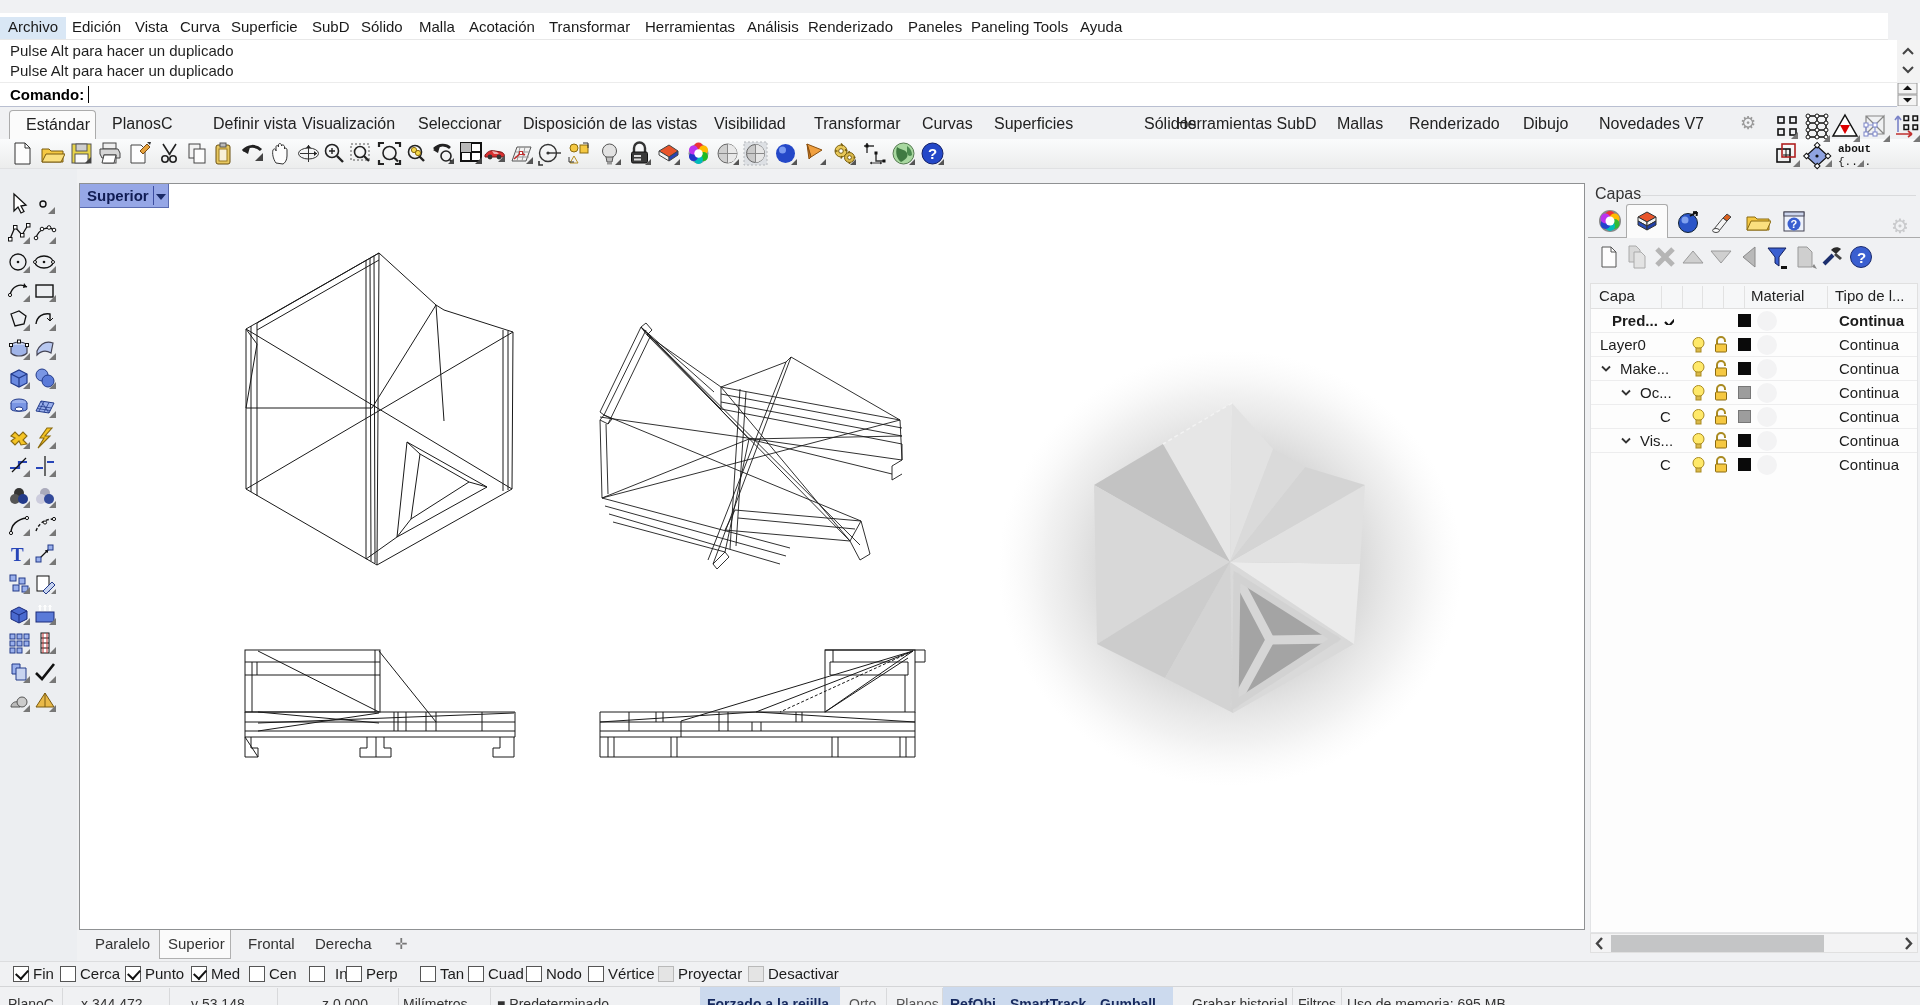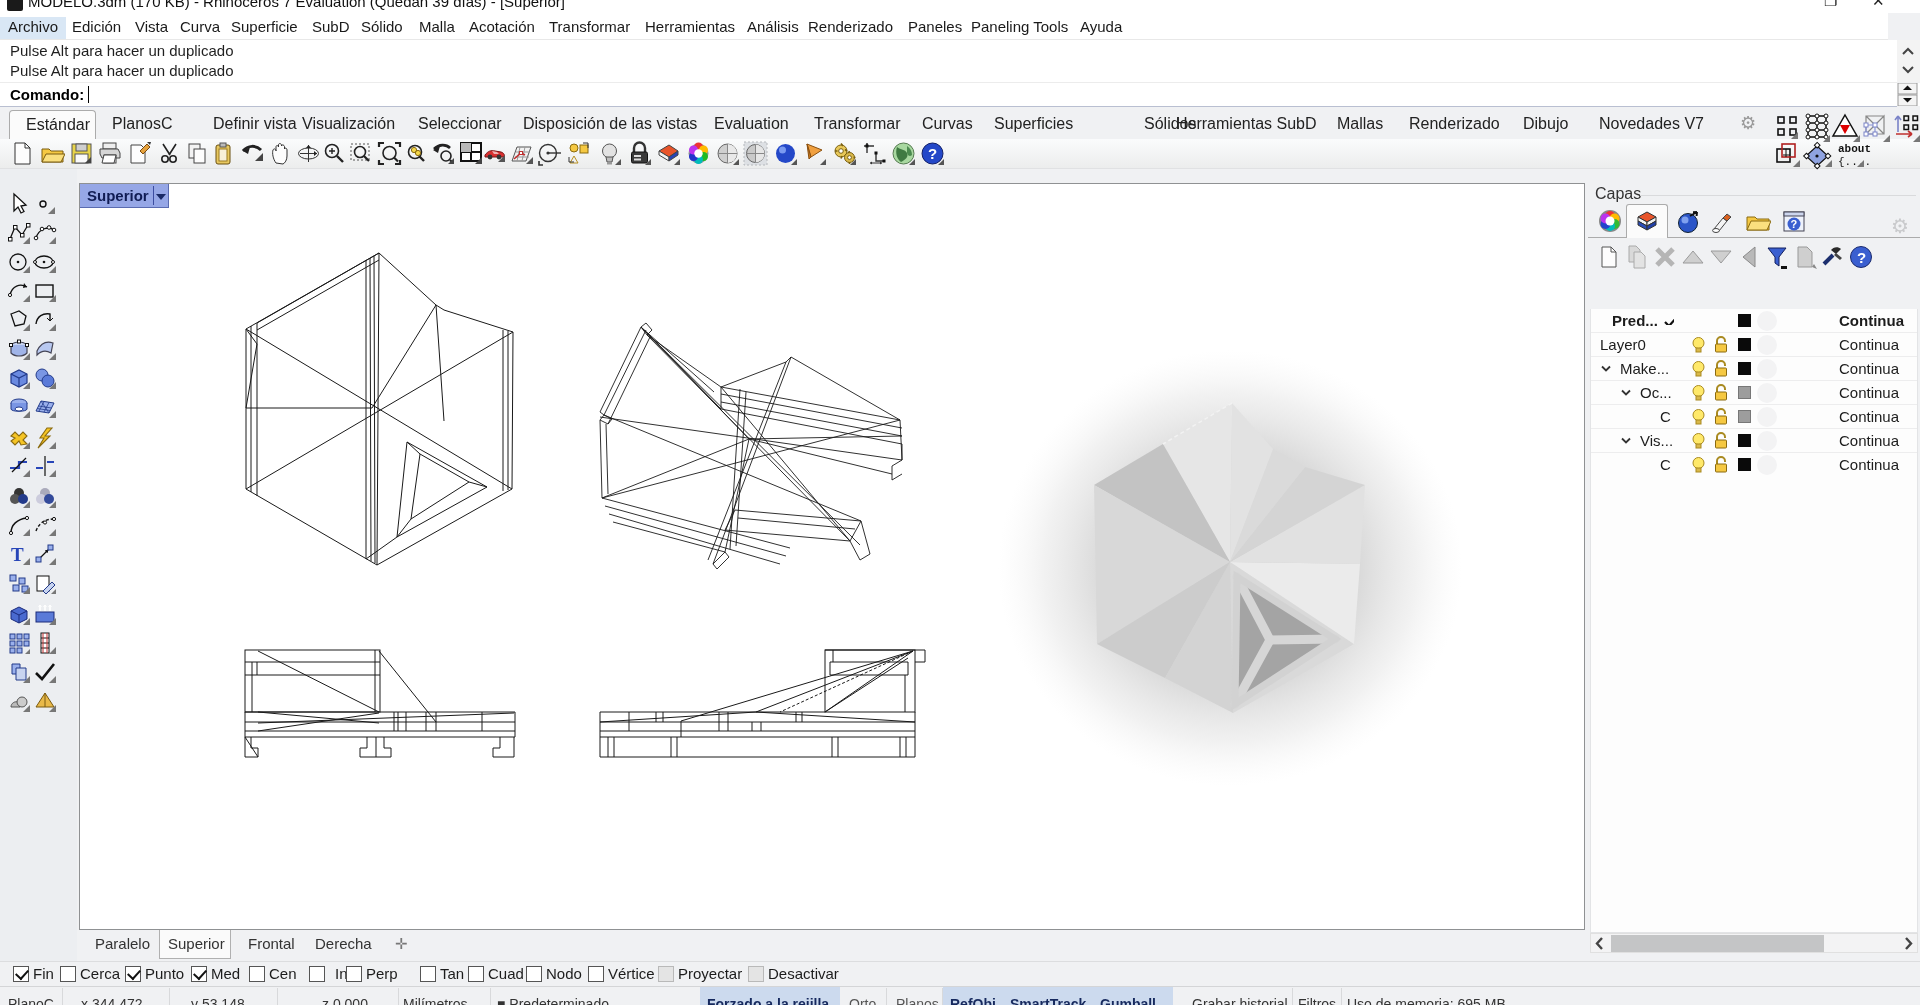--- a/index.html
+++ b/index.html
@@ -95,26 +95,20 @@
   #status { left:0; top:986px; width:1920px; height:19px; background:#f0f1f3;
     border-top:1px solid #d4d5d7; font-size:14px; color:#333; overflow:hidden; }
   .st { position:absolute; top:9px; white-space:nowrap; }
   .stsep { position:absolute; top:1px; width:1px; height:18px; background:#d8d9db; }
   .sthl { position:absolute; top:0px; height:19px; background:#ccdaee; }
 </style>
 </head>
 <body>
 <div id="root">
 
-  <div class="abs" id="titlebar">
-    <div class="abs" id="titleicon"></div>
-    <div class="abs" id="titletext">MODELO.3dm (170 KB) - Rhinoceros 7 Evaluation (Quedan 39 días) - [Superior]</div>
-    <div class="abs wbtn" style="left:1824px;">❐</div>
-    <div class="abs wbtn" style="left:1872px;">✕</div>
-  </div>
 
   <div class="abs" id="menubar">
     <div class="mi hl" style="left:0px; padding:0 8px;">Archivo</div>
     <div class="mi" style="left:72px;">Edición</div>
     <div class="mi" style="left:135px;">Vista</div>
     <div class="mi" style="left:180px;">Curva</div>
     <div class="mi" style="left:231px;">Superficie</div>
     <div class="mi" style="left:312px;">SubD</div>
     <div class="mi" style="left:361px;">Sólido</div>
     <div class="mi" style="left:419px;">Malla</div>
@@ -153,21 +147,21 @@
 
   <div class="abs" id="tabrow">
     <div id="tabactive">
         <span>Estándar</span>
       </div>
     <div class="tb" style="left:112px;">PlanosC</div>
     <div class="tb" style="left:193px;margin-left:20px;">Definir vista</div>
     <div class="tb" style="left:302px;">Visualización</div>
     <div class="tb" style="left:418px;">Seleccionar</div>
     <div class="tb" style="left:523px;">Disposición de las vistas</div>
-    <div class="tb" style="left:714px;">Evaluation</div>
+    <div class="tb" style="left:714px;">Visibilidad</div>
     <div class="tb" style="left:814px;">Transformar</div>
     <div class="tb" style="left:922px;">Curvas</div>
     <div class="tb" style="left:994px;">Superficies</div>
     <div class="tb" style="left:1096px;margin-left:48px;">Sólidos</div>
     <div class="tb" style="left:1176px;">Herramientas SubD</div>
     <div class="tb" style="left:1337px;">Mallas</div>
     <div class="tb" style="left:1409px;">Renderizado</div>
     <div class="tb" style="left:1523px;">Dibujo</div>
     <div class="tb" style="left:1599px;">Novedades V7</div>
     <div class="tb" style="left:1740px; top:5px; color:#9a9a9a; font-size:18px;">⚙</div>
@@ -924,20 +918,31 @@
           <path d="M16,9 L22,14 L20,16 L14,11" fill="#444"></path>
         </svg>
     </div>
     <div class="pbtn" style="left:260px; top:72px;">
       <svg width="26" height="26">
           <circle cx="13" cy="13" r="10.5" fill="#3a5fd0" stroke="#1a2a6e"></circle>
           <text x="9" y="19" font-size="15" fill="#fff" font-weight="bold">?</text>
         </svg>
     </div>
 
+    <div style="position:absolute; left:2px; top:111px; width:328px; height:26px; background:#f6f7f8; border:1px solid #e0e0e0; font-size:15px; color:#222;">
+      <span style="position:absolute; left:8px; top:3px;">Capa</span>
+      <span style="position:absolute; left:160px; top:3px;">Material</span>
+      <span style="position:absolute; left:244px; top:3px;">Tipo de l...</span>
+      <div style="position:absolute; left:70px; top:2px; width:1px; height:22px; background:#e2e2e2;"></div>
+      <div style="position:absolute; left:91px; top:2px; width:1px; height:22px; background:#e2e2e2;"></div>
+      <div style="position:absolute; left:111px; top:2px; width:1px; height:22px; background:#e2e2e2;"></div>
+      <div style="position:absolute; left:132px; top:2px; width:1px; height:22px; background:#e2e2e2;"></div>
+      <div style="position:absolute; left:153px; top:2px; width:1px; height:22px; background:#e2e2e2;"></div>
+      <div style="position:absolute; left:236px; top:2px; width:1px; height:22px; background:#e2e2e2;"></div>
+    </div>
     <div id="layerlist">
       <div class="lrow" style="top:0px; font-weight:bold;">
         <span class="nm" style="left:21px;">Pred...</span>
         <svg class="exp" style="left:72px; top:5px;" width="17" height="14">
             <path d="M2,8 L6,12 L15,2" stroke="#111" stroke-width="2.2" fill="none"></path>
           </svg>
         <div class="sq"></div>
           <div class="mat"></div>
         <span class="cont">Continua</span>
       </div>

